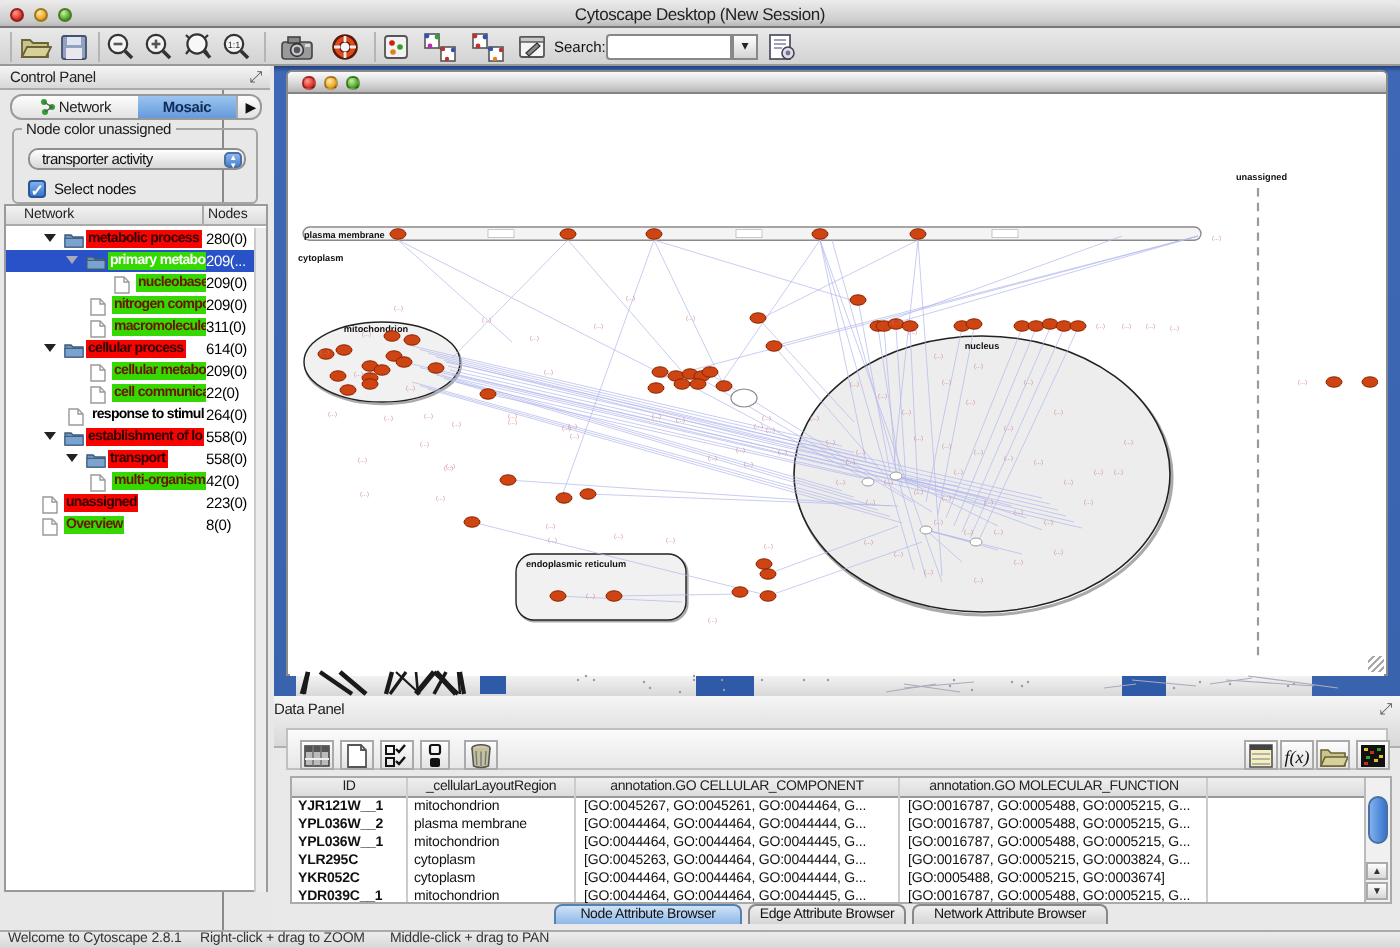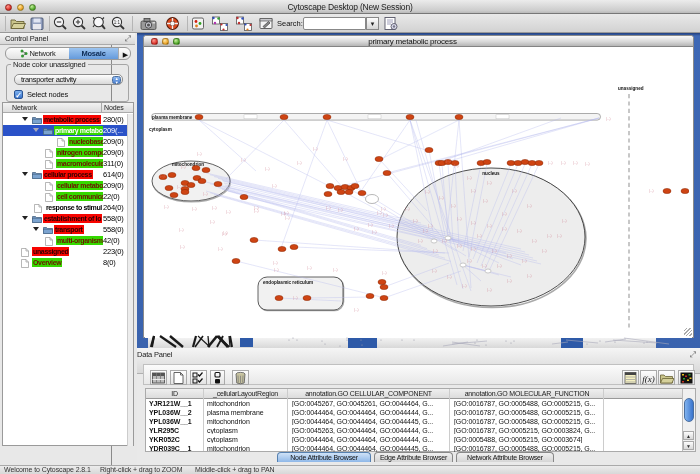--- a/index.html
+++ b/index.html
@@ -189,21 +189,20 @@
 <div id="mdi">
   <div id="bgstrip"></div>
   <div style="position:absolute;left:103px;top:303px;width:13px;height:11px;background:#2e5aa8"></div>
   <div style="position:absolute;left:211px;top:303px;width:29px;height:12px;background:#2e5aa8"></div>
   <div style="position:absolute;left:424px;top:303px;width:22px;height:12px;background:#2e5aa8"></div>
   <div id="iwin">
     <div id="iwtitle">
       <div class="ilight" style="left:7px;background:radial-gradient(circle at 35% 30%,#ff9a90,#dd352d 65%,#8d120c)"></div>
       <div class="ilight" style="left:18px;background:radial-gradient(circle at 35% 30%,#ffe9a0,#eea62c 65%,#9a6a00)"></div>
       <div class="ilight" style="left:29px;background:radial-gradient(circle at 35% 30%,#c8f0a0,#52aa2c 65%,#2a6a10)"></div>
-      <div class="tt">primary metabolic process</div>
     </div>
     <div id="iwcanvas">
         <svg class="net" viewBox="145 47 543 290" width="543" height="290">
           <style>.lb{font:bold 4.6px "Liberation Sans",sans-serif;fill:#111}.tl{font:3px "Liberation Sans",sans-serif;fill:#c78;opacity:0.85}.nd{fill:#ce4413;stroke:#8a2400;stroke-width:0.5}line.e{stroke:#b4b9ec;stroke-width:0.5;opacity:0.72}</style>
           <ellipse cx="491" cy="237.5" rx="94" ry="69" fill="none" stroke="#aaa" stroke-width="1.6"></ellipse>
           <ellipse cx="490" cy="236" rx="94" ry="69" fill="#ededed" stroke="#222" stroke-width="0.8"></ellipse>
           <ellipse cx="190.5" cy="181" rx="39" ry="20" fill="none" stroke="#aaa" stroke-width="1.2"></ellipse>
           <ellipse cx="190" cy="180" rx="39" ry="20" fill="#f1f1f1" stroke="#222" stroke-width="0.7"></ellipse>
           <rect x="257.7" y="276.7" width="85" height="33" rx="9" fill="none" stroke="#aaa" stroke-width="1.2"></rect>
           <rect x="257" y="276" width="85" height="33" rx="9" fill="#f1f1f1" stroke="#222" stroke-width="0.7"></rect>

